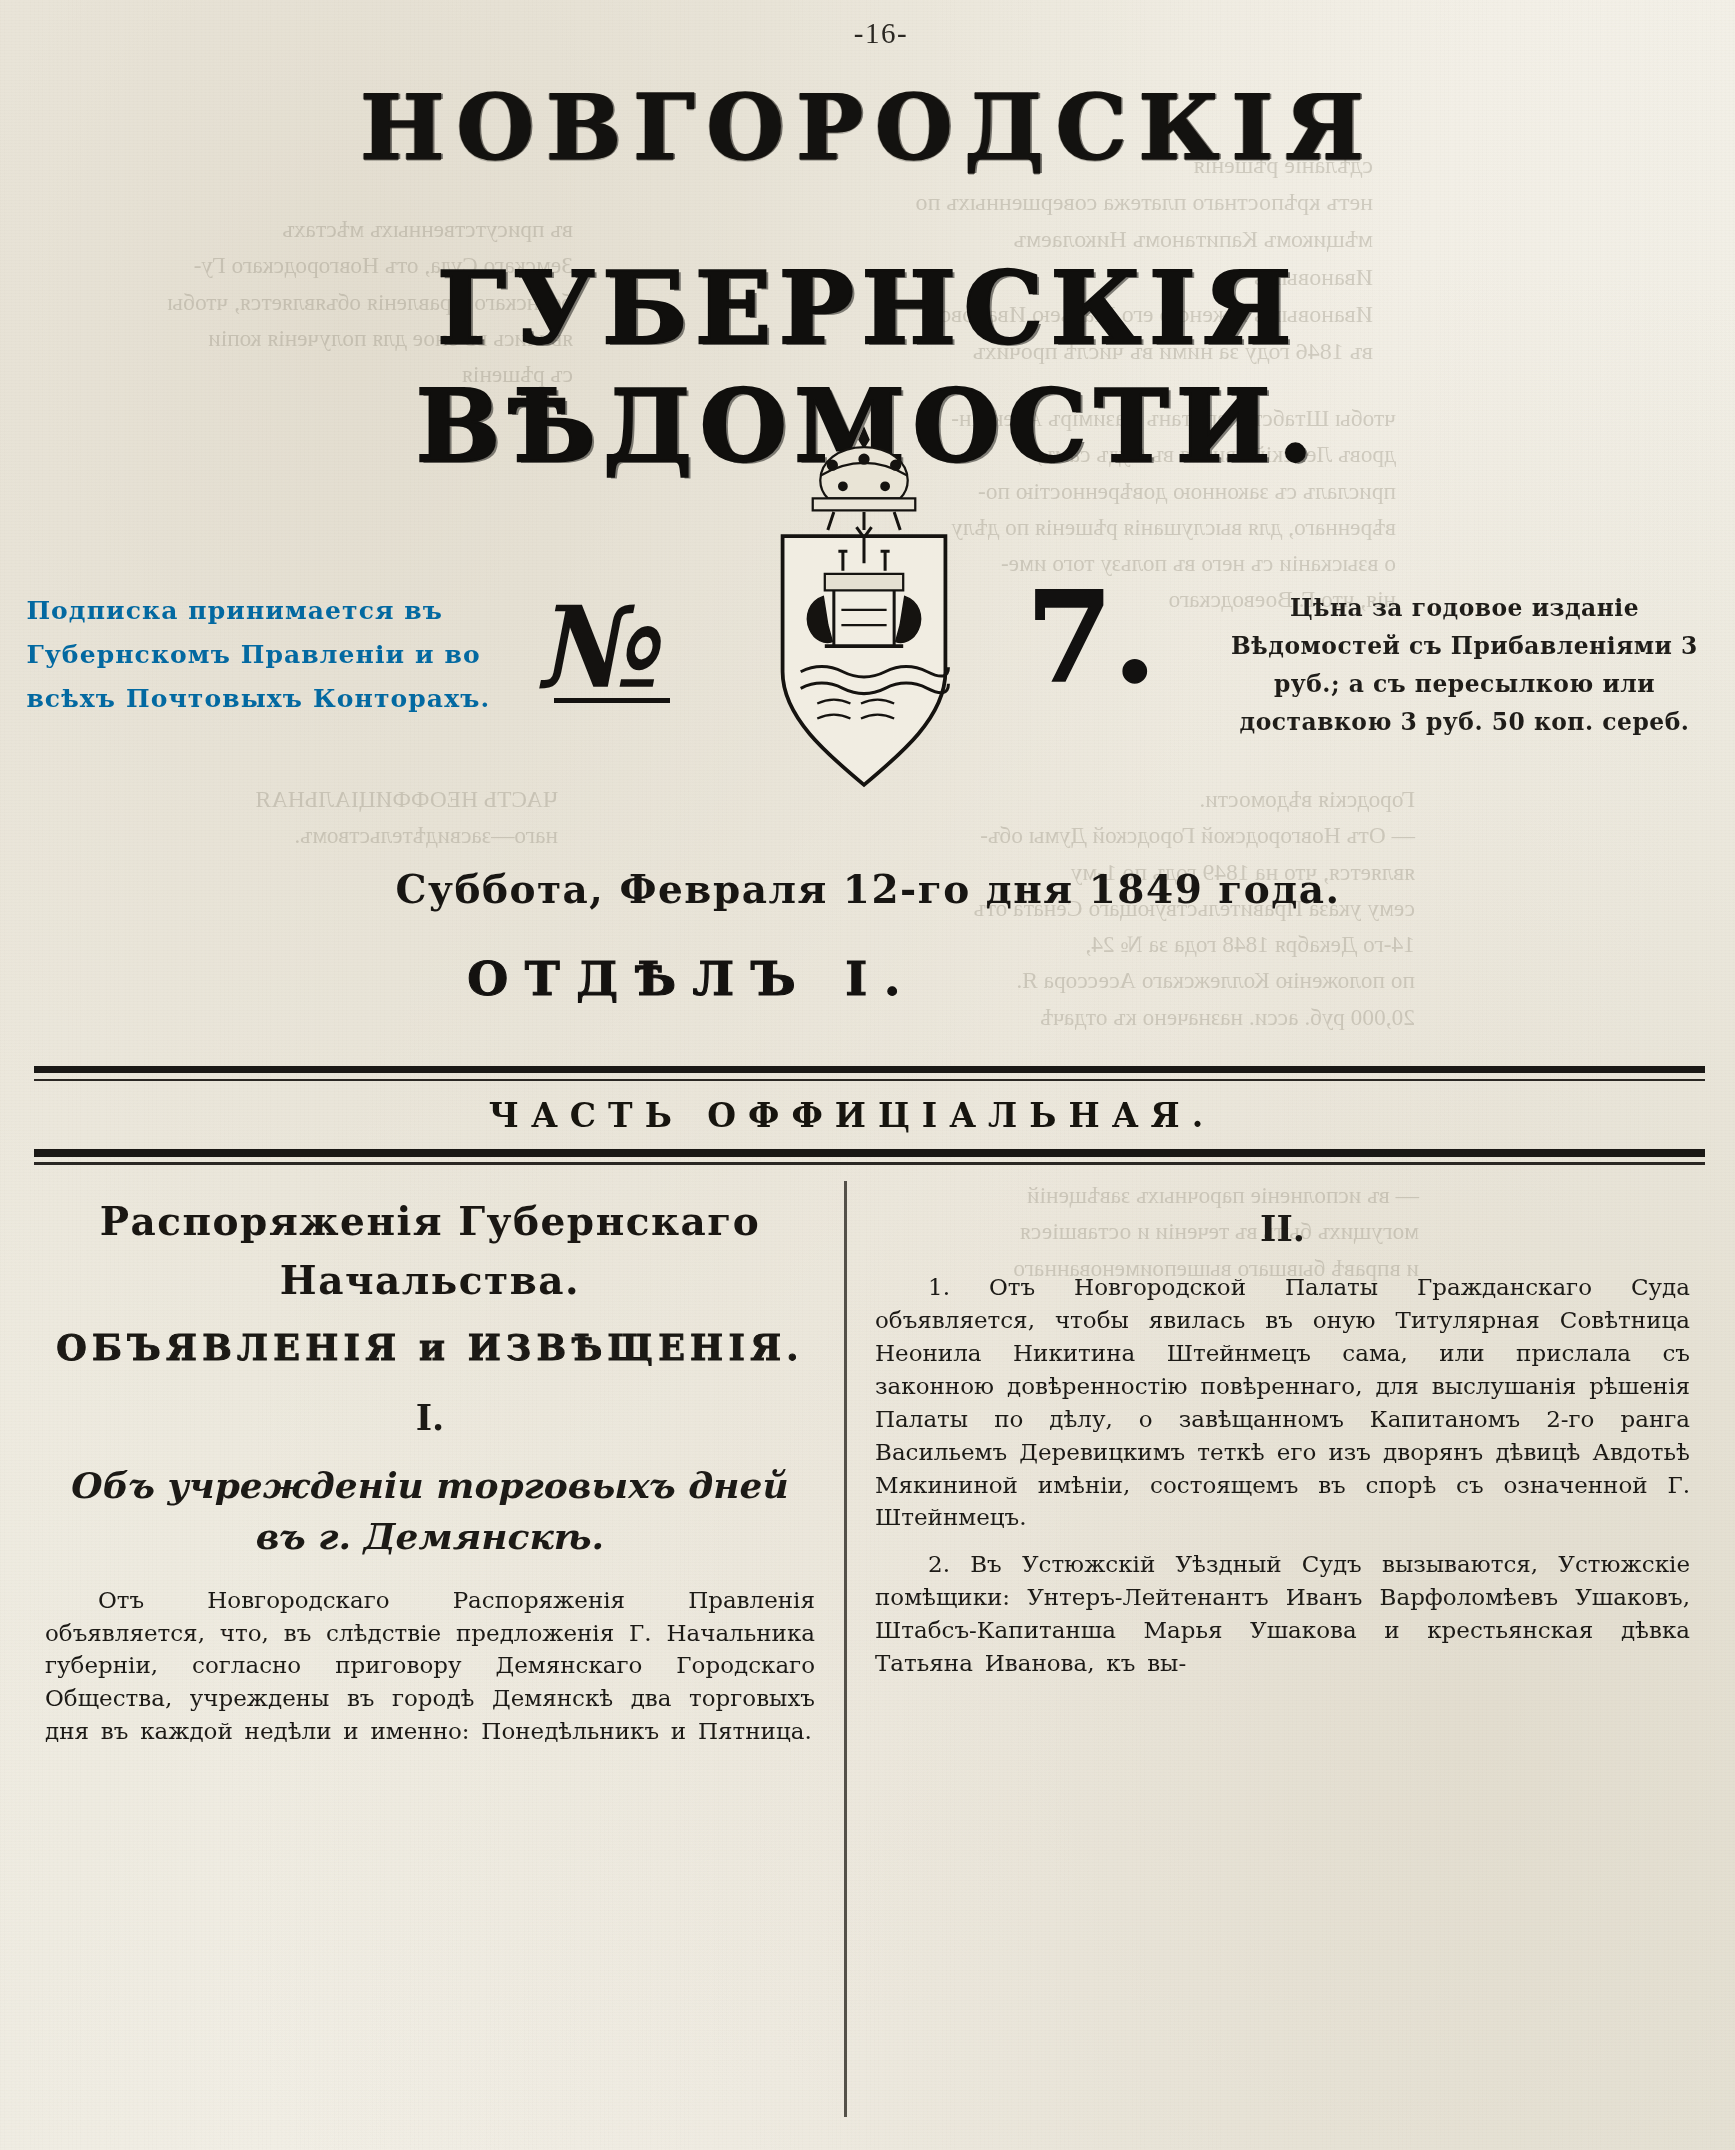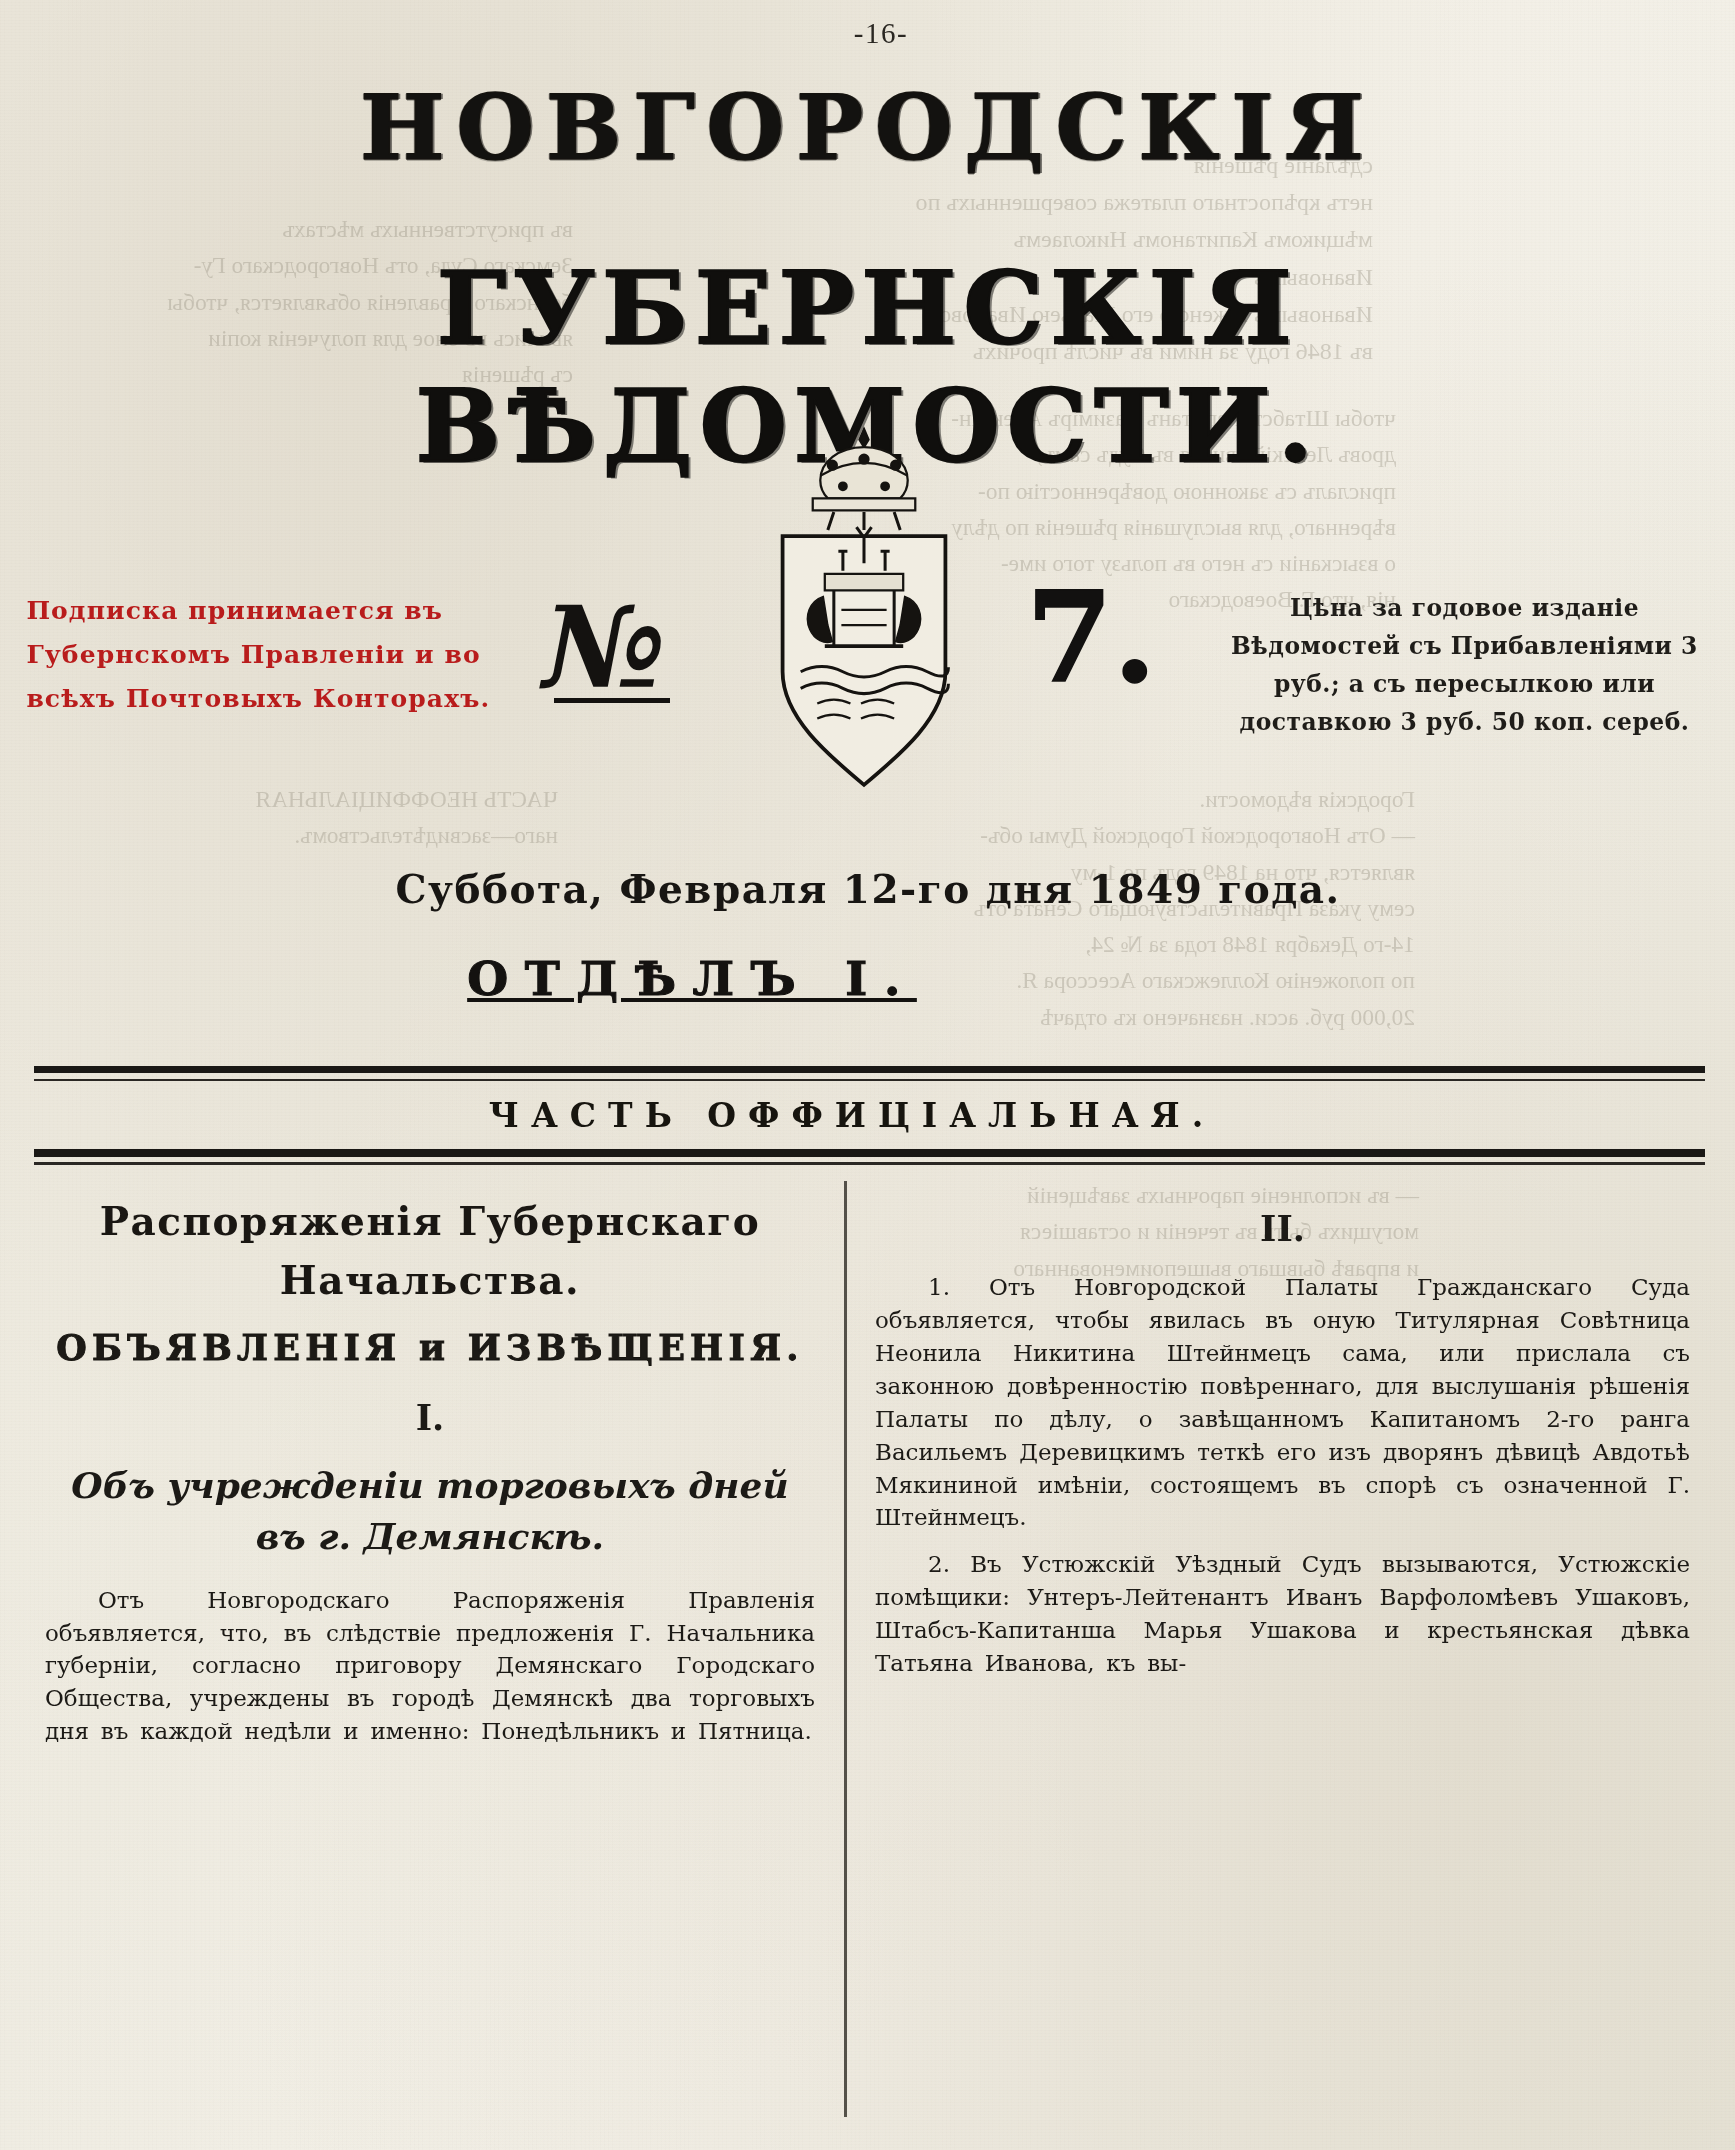--- a/index.html
+++ b/index.html
@@ -98,21 +98,21 @@
   }
 
   .sub-left {
     position: absolute;
     top: 589px;
     left: 26.4px;
     width: 498px;
     font-size: 25px;
     line-height: 1.75;
     letter-spacing: 1.1px;
-    color: #b91c1c;
+    color: #0369a1;
     font-family: "DejaVu Serif", serif;
     font-weight: 600;
   }
   .sub-right {
     position: absolute;
     top: 590px;
     right: 30px;
     width: 483px;
     text-align: center;
     font-size: 23.4px;
@@ -182,21 +182,20 @@
     position: absolute;
     top: 951px;
     left: 0;
     width: 1384px;
     text-align: center;
     font-size: 47px;
     font-weight: bold;
     letter-spacing: 16.6px;
     font-family: "DejaVu Serif", serif;
     color: #141210;
-    text-decoration: underline;
     -webkit-text-stroke: 1.1px #141210;
   }
 
   .rule-top {
     position: absolute;
     left: 34px;
     width: 1671px;
     top: 1066px;
     height: 6.8px;
     background: #1a1815;

